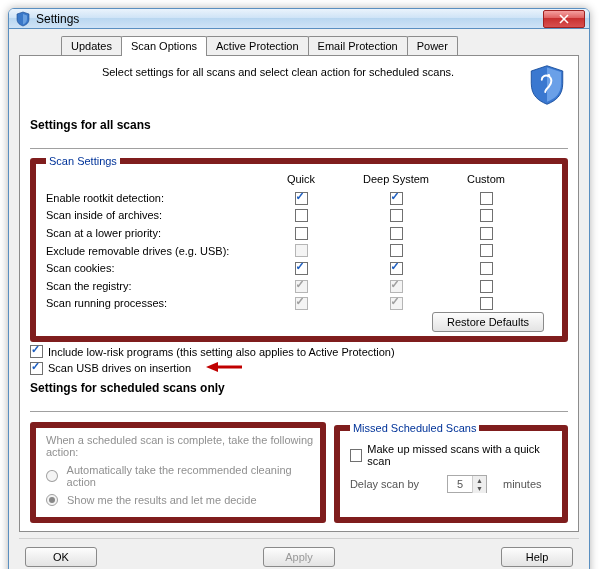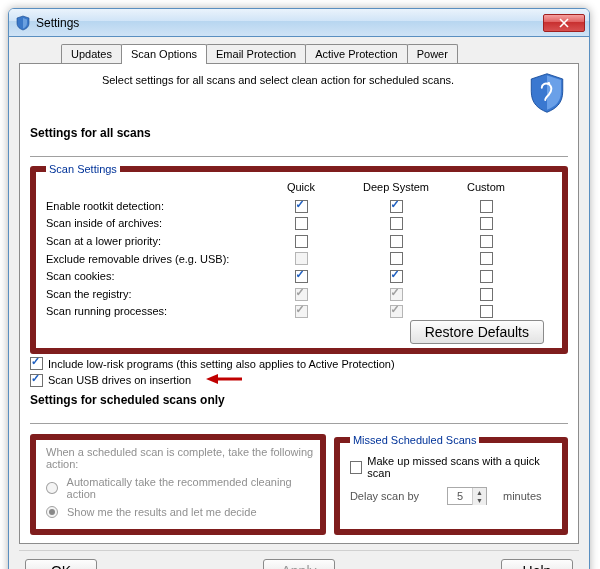--- a/index.html
+++ b/index.html
@@ -12,21 +12,21 @@
     color: #000;
   }
   .window {
     width: 582px;
     border: 1px solid #5a8fc0;
     border-radius: 6px;
     overflow: hidden;
     box-shadow: 0 0 8px rgba(0,0,0,0.3);
   }
   .titlebar {
-    height: 28px;
+    height: 20px;
     background: linear-gradient(to bottom, #eaf3fc 0%, #d0e4f7 45%, #b8d6f0 46%, #cfe3f6 100%);
     display: flex;
     align-items: center;
     padding: 0 4px 0 6px;
     border-bottom: 1px solid #5a8fc0;
   }
   .title-icon {
     width: 16px; height: 16px;
     margin-right: 5px;
   }
@@ -155,21 +155,21 @@
     cursor: default;
   }
   .cb.disabled.checked::after {
     color: #a0a0a0;
   }
   .btn {
     background: linear-gradient(to bottom, #fdfdfd, #e3e3e3);
     border: 1px solid #8a8a8a;
     border-radius: 3px;
     padding: 3px 14px;
-    font-size: 14px;
+    font-size: 11px;
     cursor: pointer;
     min-width: 72px;
     text-align: center;
   }
   .btn.disabled {
     color: #999;
     cursor: default;
   }
   .restore-row {
     text-align: right;
@@ -257,22 +257,22 @@
         <line x1="1" y1="1" x2="9" y2="9" stroke="#fff" stroke-width="1.6"></line>
         <line x1="9" y1="1" x2="1" y2="9" stroke="#fff" stroke-width="1.6"></line>
       </svg>
     </div>
   </div>
 
   <div class="content">
     <div class="tabs">
       <div class="tab">Updates</div>
       <div class="tab active">Scan Options</div>
+      <div class="tab">Active Protection</div>
       <div class="tab">Email Protection</div>
-      <div class="tab">Active Protection</div>
       <div class="tab">Power</div>
     </div>
 
     <div class="tab-body">
       <div class="intro-row">
         <div class="intro-text">Select settings for all scans and select clean action for scheduled scans.</div>
         <svg class="logo" viewBox="0 0 48 48">
           <path d="M24 2 L42 8 V22 C42 36 34 42 24 46 C14 42 6 36 6 22 V8 Z" fill="#3a78d0" stroke="#154a9a" stroke-width="1"></path>
           <path d="M24 4 L40 9 V22 C40 34 33 40 24 43 V4 Z" fill="#6aa0e8"></path>
           <path d="M18 18 C18 14 22 12 26 14 C30 16 30 22 26 26 C24 28 22 30 22 32" stroke="#fff" stroke-width="2.2" fill="none" stroke-linecap="round"></path>

